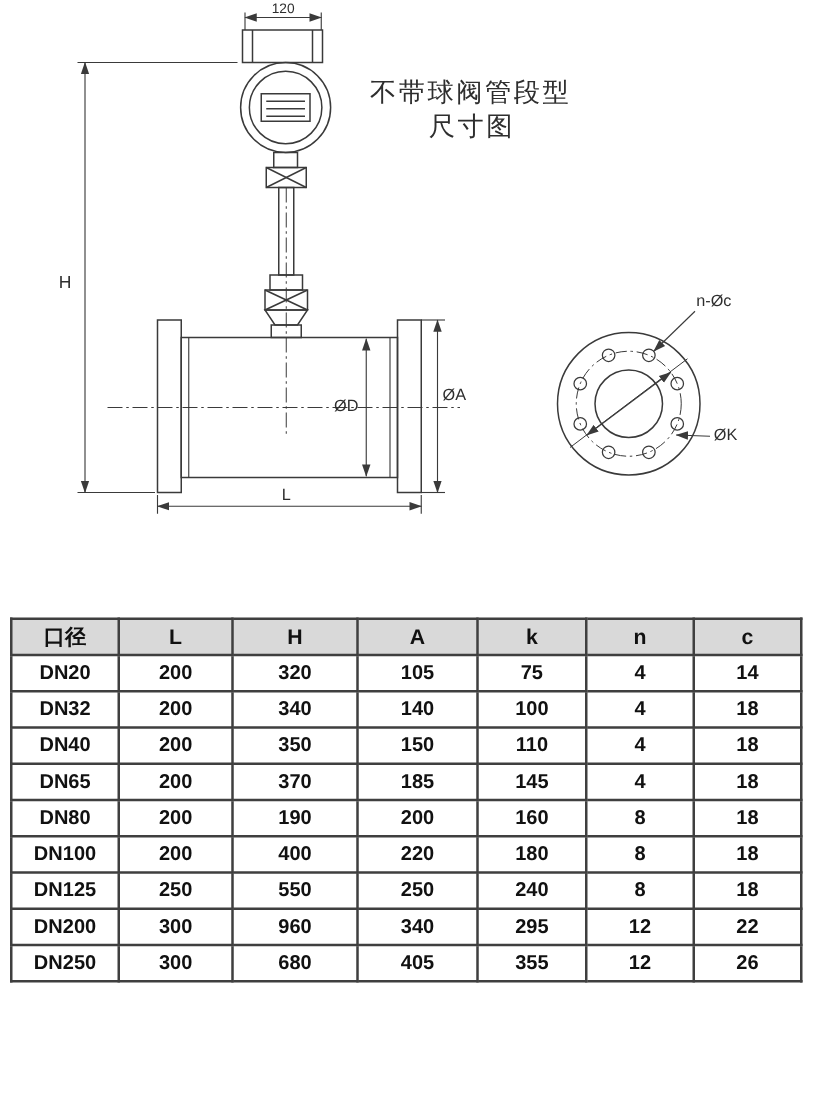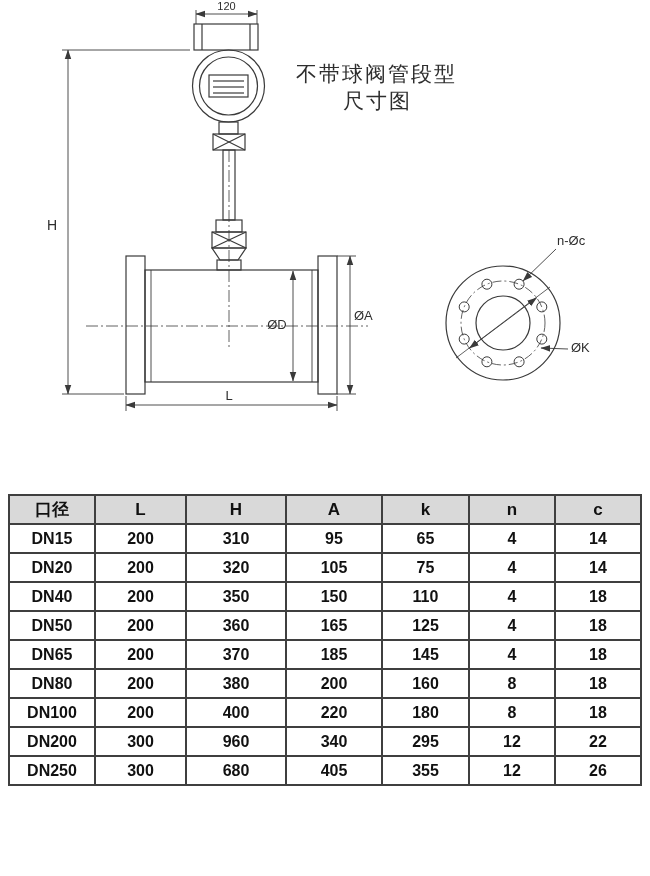--- a/index.html
+++ b/index.html
@@ -147,79 +147,79 @@
           <th>L</th>
           <th>H</th>
           <th>A</th>
           <th>k</th>
           <th>n</th>
           <th>c</th>
         </tr>
       </thead>
       <tbody>
           <tr>
-            <td>DN15</td>
-            <td>200</td>
-            <td>310</td>
-            <td>95</td>
-            <td>65</td>
-            <td>4</td>
-            <td>14</td>
-          </tr>
-          <tr>
             <td>DN20</td>
             <td>200</td>
             <td>320</td>
             <td>105</td>
             <td>75</td>
             <td>4</td>
             <td>14</td>
           </tr>
           <tr>
+            <td>DN32</td>
+            <td>200</td>
+            <td>340</td>
+            <td>140</td>
+            <td>100</td>
+            <td>4</td>
+            <td>18</td>
+          </tr>
+          <tr>
             <td>DN40</td>
             <td>200</td>
             <td>350</td>
             <td>150</td>
             <td>110</td>
             <td>4</td>
             <td>18</td>
           </tr>
           <tr>
-            <td>DN50</td>
-            <td>200</td>
-            <td>360</td>
-            <td>165</td>
-            <td>125</td>
-            <td>4</td>
-            <td>18</td>
-          </tr>
-          <tr>
             <td>DN65</td>
             <td>200</td>
             <td>370</td>
             <td>185</td>
             <td>145</td>
             <td>4</td>
             <td>18</td>
           </tr>
           <tr>
             <td>DN80</td>
             <td>200</td>
-            <td>380</td>
+            <td>190</td>
             <td>200</td>
             <td>160</td>
             <td>8</td>
             <td>18</td>
           </tr>
           <tr>
             <td>DN100</td>
             <td>200</td>
             <td>400</td>
             <td>220</td>
             <td>180</td>
+            <td>8</td>
+            <td>18</td>
+          </tr>
+          <tr>
+            <td>DN125</td>
+            <td>250</td>
+            <td>550</td>
+            <td>250</td>
+            <td>240</td>
             <td>8</td>
             <td>18</td>
           </tr>
           <tr>
             <td>DN200</td>
             <td>300</td>
             <td>960</td>
             <td>340</td>
             <td>295</td>
             <td>12</td>

